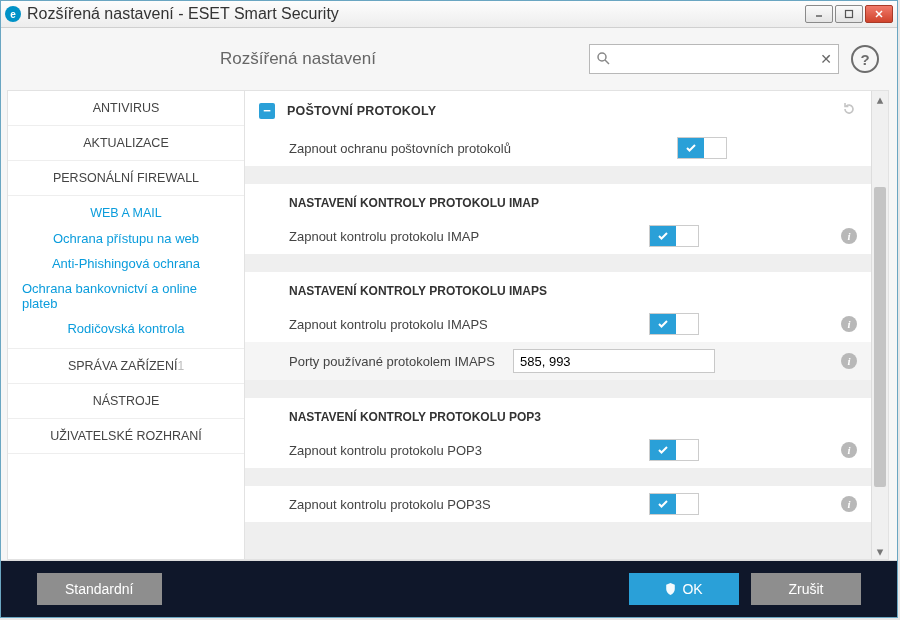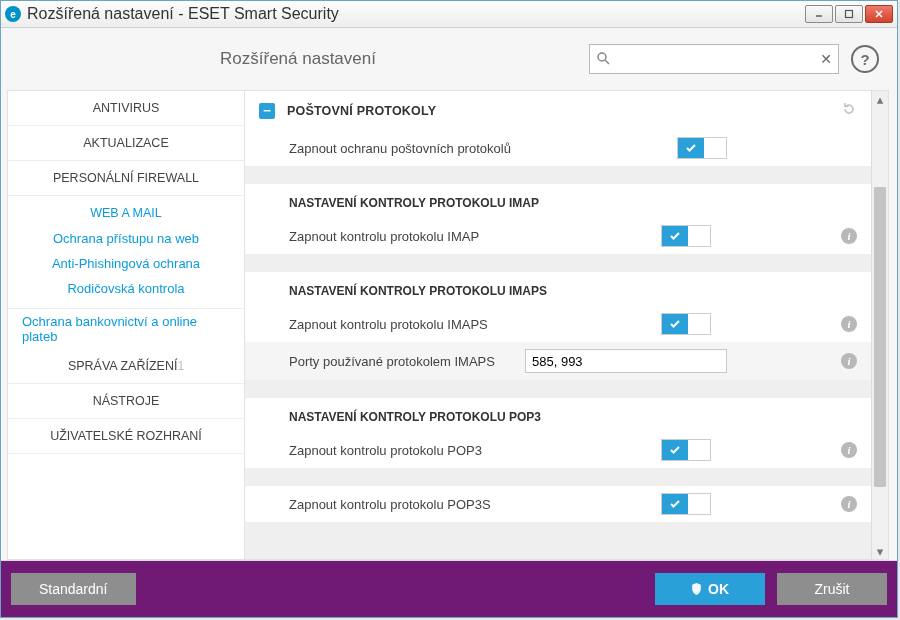--- a/index.html
+++ b/index.html
@@ -41,36 +41,36 @@
 .content{flex:1;overflow:hidden;}
 .scrollbar{width:16px;background:#f0f0f0;border-left:1px solid #ddd;position:relative;}
 .scroll-thumb{position:absolute;left:2px;right:2px;top:96px;height:300px;background:#c4c4c4;border-radius:2px;}
 .scroll-arrow{position:absolute;left:0;right:0;height:16px;display:flex;align-items:center;justify-content:center;color:#777;}
 .scroll-arrow.up{top:0;} .scroll-arrow.down{bottom:0;}
 .group-header{display:flex;align-items:center;background:var(--row);padding:10px 14px;gap:12px;}
 .collapse-box{width:16px;height:16px;background:var(--accent);color:#fff;display:flex;align-items:center;justify-content:center;border-radius:2px;font-weight:bold;}
 .gh-title{font-weight:bold;font-size:12.5px;letter-spacing:.2px;color:#333;flex:1;}
 .reset-icon{color:#c5c5c5;}
 .sub-header{background:var(--row);padding:12px 14px 8px 44px;font-weight:bold;font-size:12px;color:#333;}
-.row{display:flex;align-items:center;padding:7px 14px 7px 44px;background:var(--row);}
+.row{display:flex;align-items:center;padding:7px 14px 7px 44px;gap:12px;background:var(--row);}
 .row.alt{background:var(--row-alt);}
 .row-label{flex:1;font-size:13px;color:#444;}
 .toggle{width:48px;height:20px;background:#fff;border:1px solid #ccc;position:relative;cursor:pointer;margin-right:130px;}
 .toggle .ton{position:absolute;left:0;top:0;bottom:0;width:26px;background:var(--accent);display:flex;align-items:center;justify-content:center;}
 .toggle .ton svg{width:12px;height:12px;}
 .info{width:16px;height:16px;border-radius:50%;background:#b8b8b8;color:#fff;display:flex;align-items:center;justify-content:center;font-size:11px;font-weight:bold;font-style:italic;font-family:Georgia,serif;}
 .spacer{height:18px;background:#efefef;}
 .ports-input{width:188px;height:22px;border:1px solid #c8c8c8;padding:0 6px;font-size:13px;outline:none;margin-right:0;}
 .row.ports{padding-right:14px;}
 .row.ports .after{width:130px;display:flex;justify-content:flex-end;}
-.footer{height:56px;border-top:1px solid #ddd;background:#701a75;display:flex;align-items:center;padding:0 10px;gap:12px;}
+.footer{height:56px;border-top:1px solid #ddd;background:#0f172a;display:flex;align-items:center;padding:0 36px;gap:12px;}
 .footer .spacer-f{flex:1;}
 .btn{height:32px;padding:0 28px;display:flex;align-items:center;justify-content:center;font-size:14px;color:#fff;cursor:pointer;border:none;}
 .btn.default{background:#8e8e8e;}
-.btn.ok{background:var(--accent);gap:6px;min-width:110px;font-weight:bold;}
+.btn.ok{background:var(--accent);gap:6px;min-width:110px;}
 .btn.cancel{background:#8e8e8e;min-width:110px;}
 .shield{width:11px;height:12px;}
 </style>
 </head>
 <body>
 
 <div class="window">
 
   <div class="titlebar">
     <div class="tb-icon">e</div>
@@ -121,25 +121,25 @@
         </div>
       <div class="sb-item section">
           <span>WEB A MAIL</span>
         </div>
       <div class="sb-item sub">
           <span>Ochrana přístupu na web</span>
         </div>
       <div class="sb-item sub">
           <span>Anti-Phishingová ochrana</span>
         </div>
+      <div class="sb-item sub">
+          <span>Ochrana bankovnictví a online plateb</span>
+        </div>
       <div class="sb-item sub" style="padding-bottom:12px;border-bottom:1px solid #eee;">
           <span>Rodičovská kontrola</span>
-        </div>
-      <div class="sb-item sub">
-          <span>Ochrana bankovnictví a online plateb</span>
         </div>
       <div class="sb-item">
           <span>SPRÁVA ZAŘÍZENÍ</span>
           <span class="badge">1</span>
         </div>
       <div class="sb-item">
           <span>NÁSTROJE</span>
         </div>
       <div class="sb-item">
           <span>UŽIVATELSKÉ ROZHRANÍ</span>

